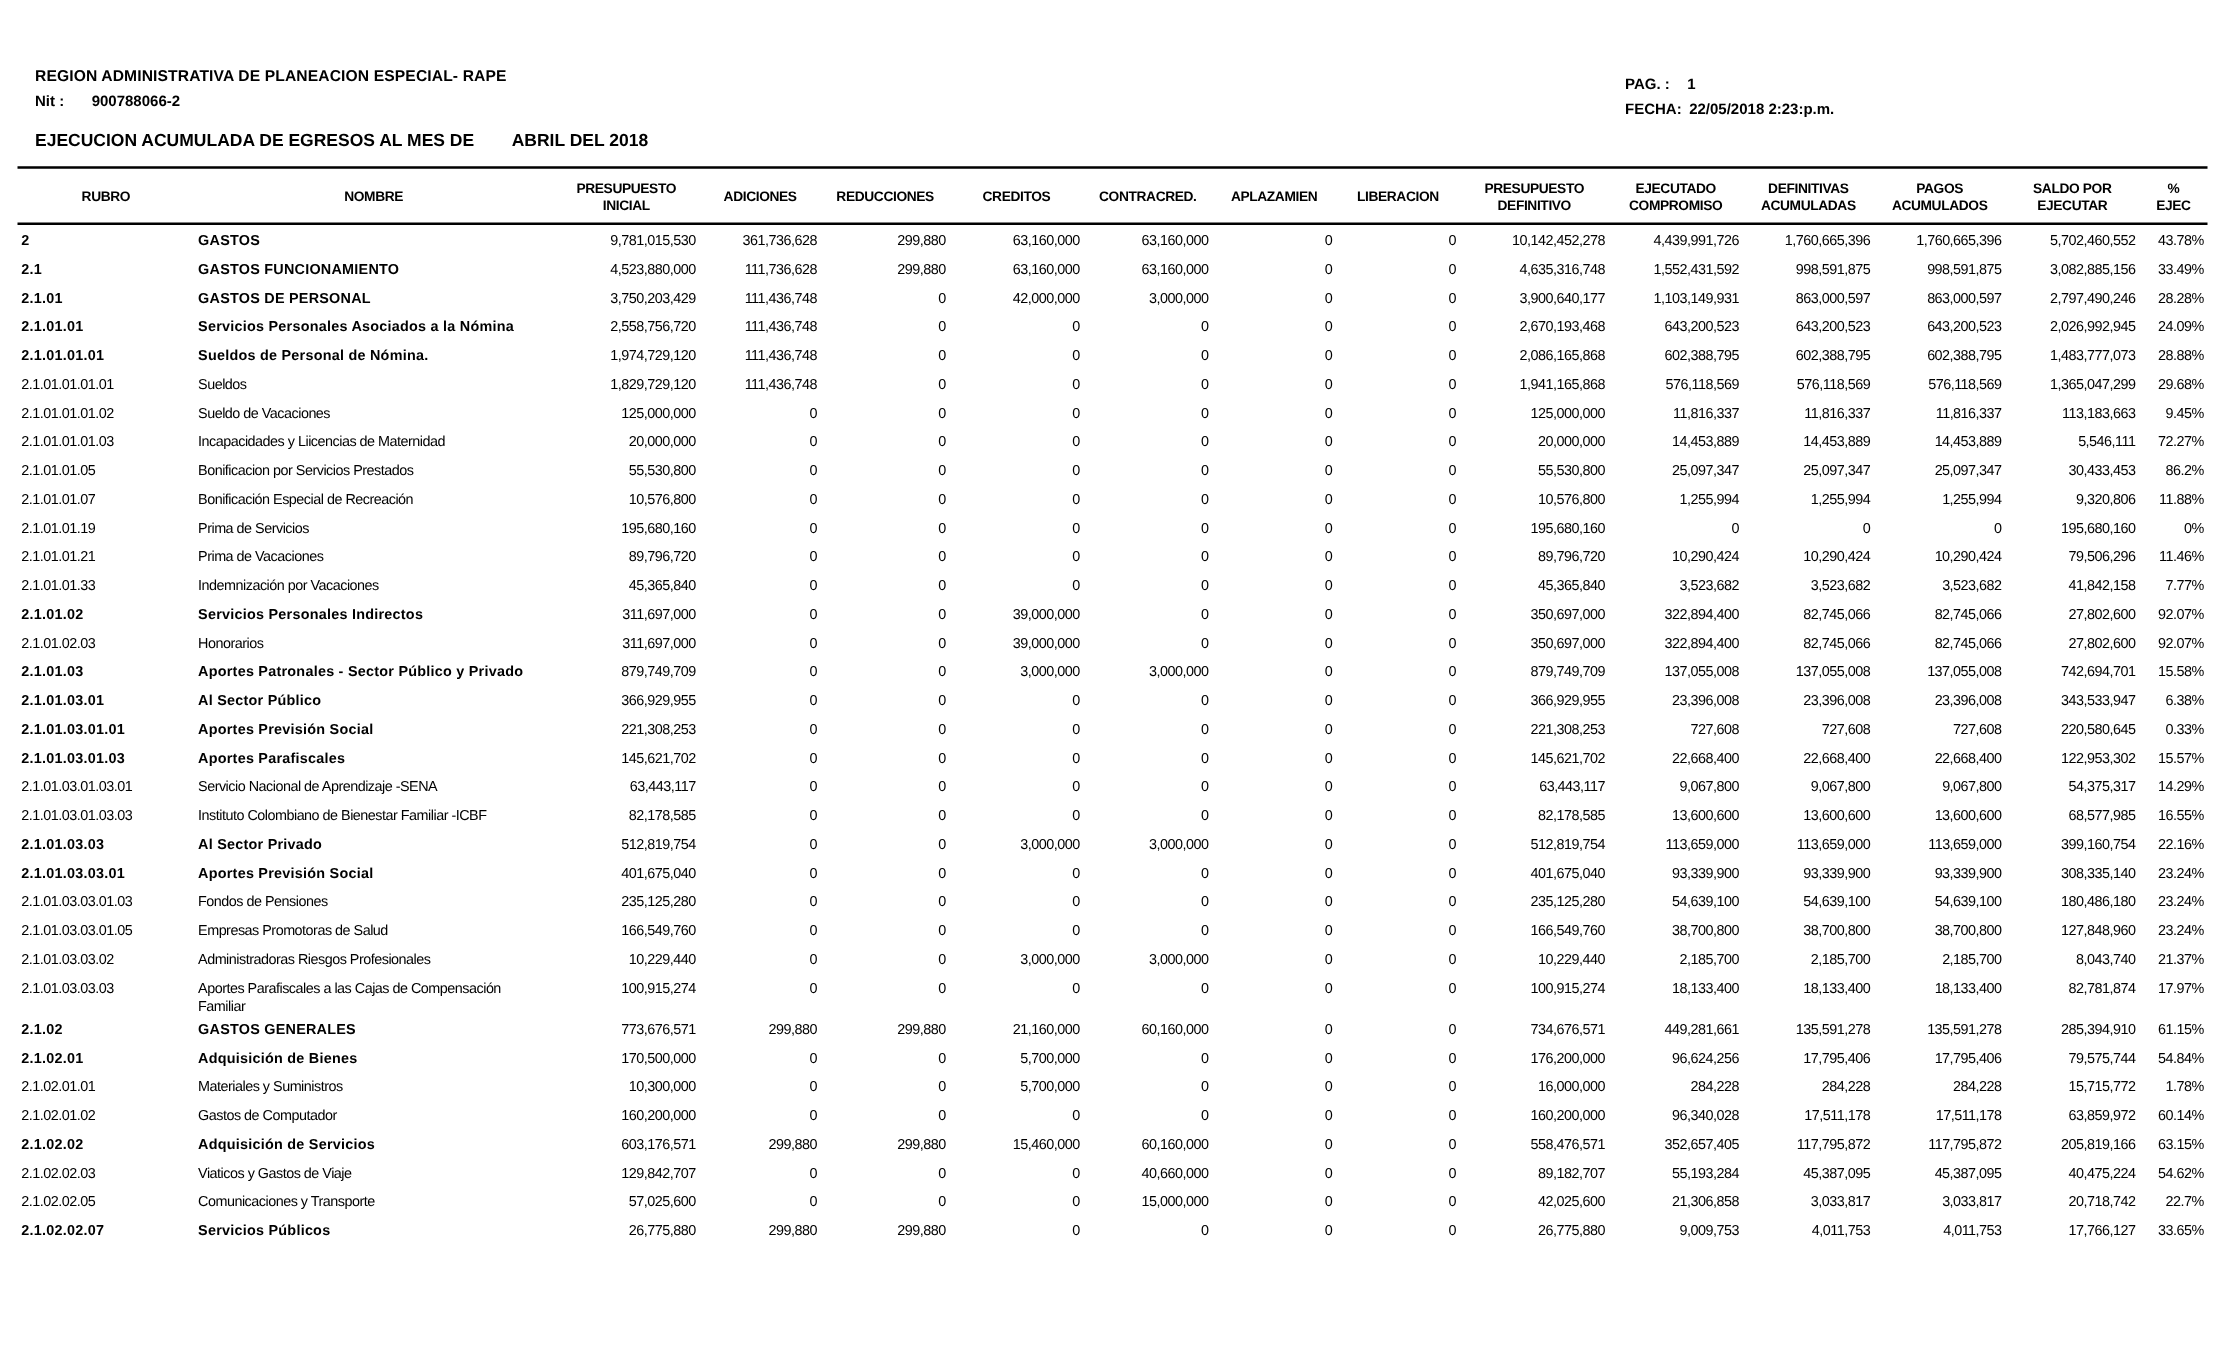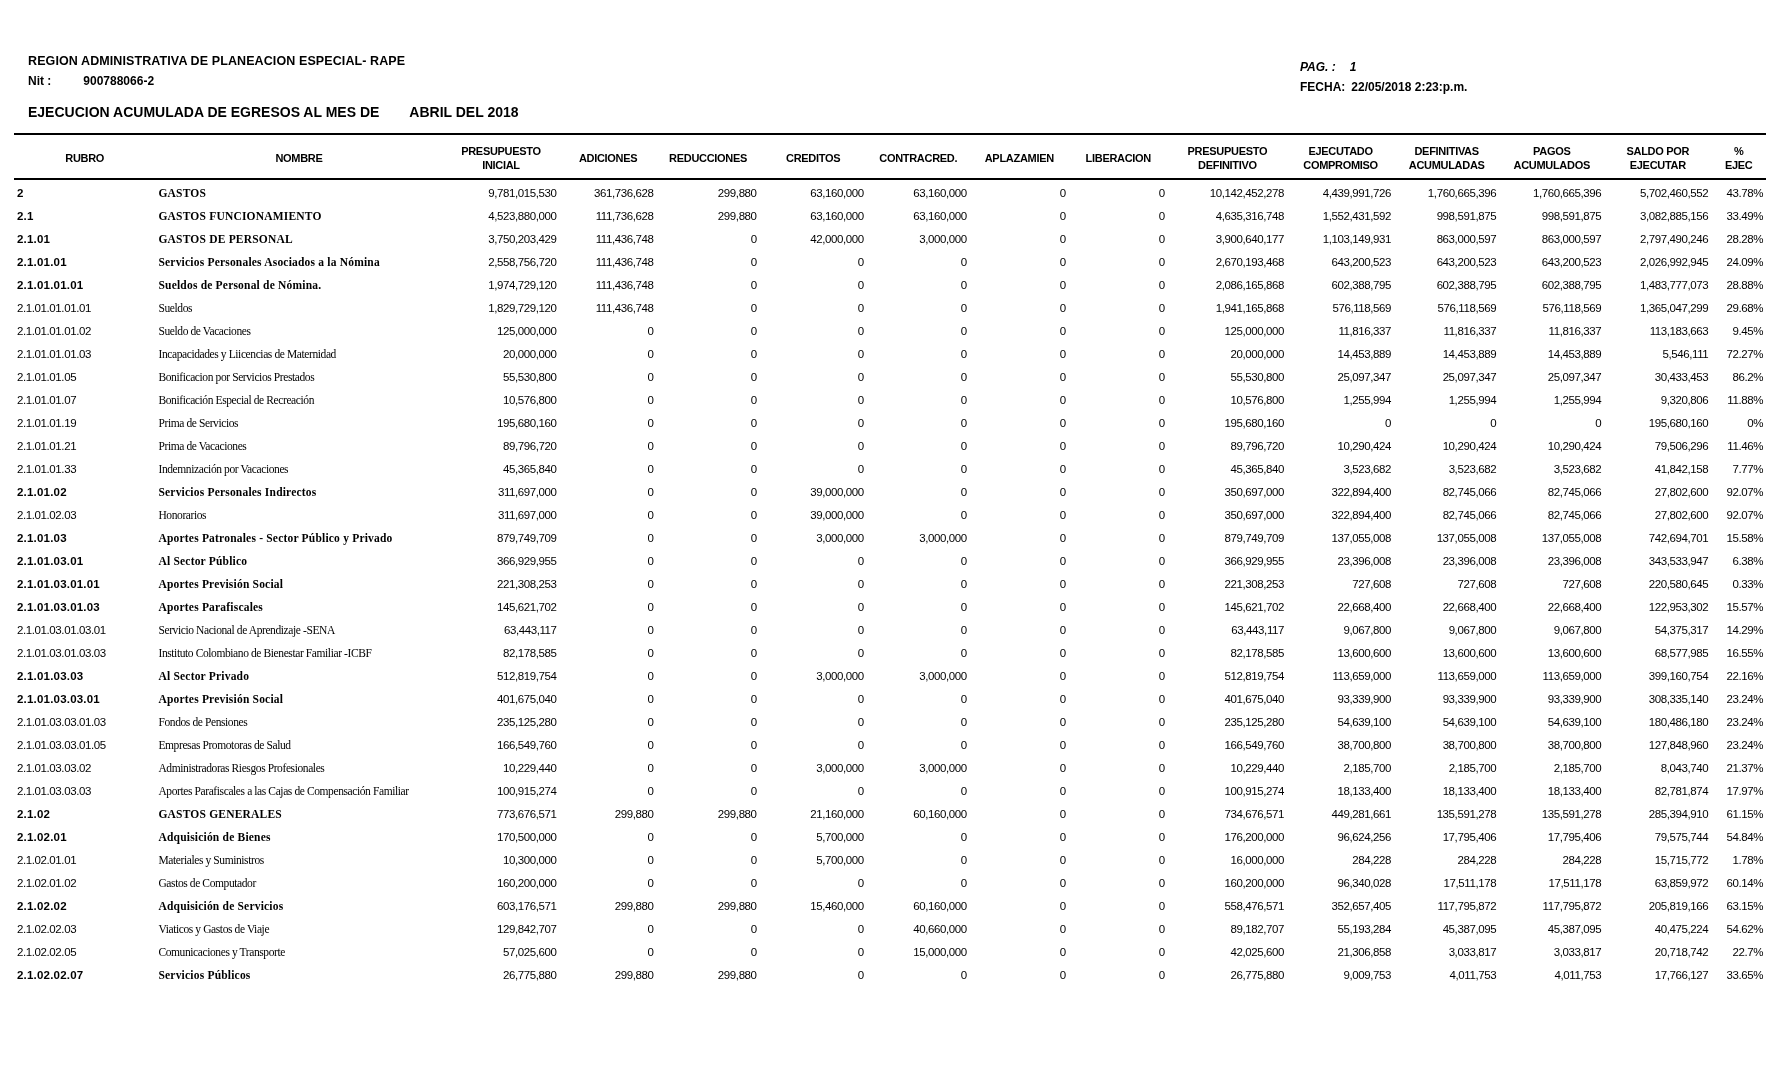--- a/index.html
+++ b/index.html
@@ -3,44 +3,44 @@
 <meta charset="utf-8">
 <style>
   html, body { margin: 0; padding: 0; background: #ffffff; }
   body {
     width: 1792px; height: 1088px; overflow: hidden; position: relative;
     font-family: "Liberation Sans", "DejaVu Sans", sans-serif; color: #000;
   }
   .hdr-left { position: absolute; left: 28px; top: 54px; }
   .org { font-size: 12.5px; font-weight: bold; letter-spacing: 0.1px; }
   .nit { font-size: 12px; font-weight: bold; margin-top: 6px; }
-  .nit .nit-val { margin-left: 32px; }
+  .nit .nit-val { margin-left: 22px; }
   .title { position: absolute; left: 28px; top: 104px; font-size: 14px; font-weight: bold; }
   .title .month { margin-left: 30px; }
   .hdr-right { position: absolute; left: 1300px; top: 60px; font-size: 12px; font-weight: bold; }
-  .hdr-right .pag { margin-bottom: 6px; font-style: italic; }
+  .hdr-right .pag { margin-bottom: 6px; }
   .hdr-right .pag-val { margin-left: 14px; }
   .hdr-right .fecha-val { margin-left: 6px; }
   .rule { position: absolute; left: 14px; top: 133px; width: 1752px; height: 2px; background: #000; }
   .rule2 { position: absolute; left: 14px; top: 178px; width: 1752px; height: 2px; background: #000; }
 
   table.grid {
     position: absolute; left: 14px; top: 138px; width: 1752px;
     border-collapse: collapse; table-layout: fixed; font-size: 11.5px;
   }
   table.grid th {
     font-size: 11px; font-weight: bold; text-align: center; vertical-align: middle;
     height: 40px; padding: 0 2px; line-height: 14px; letter-spacing: -0.3px;
   }
   table.grid td {
     height: 20px; padding: 0 3px; vertical-align: top; line-height: 15px; white-space: nowrap;
     letter-spacing: -0.4px; padding-top: 3px;
   }
   table.grid td.num { text-align: right; }
-  table.grid td.name { white-space: normal; font-family: Liberation Serif, serif; }
+  table.grid td.name { white-space: normal; }
   table.grid tr.b td.code, table.grid tr.b td.name { font-weight: bold; letter-spacing: 0.2px; }
   table.grid tr.first td { padding-top: 8px; }
   col.c-code { width: 140px; }
   col.c-name { width: 284px; }
   col.c-pi { width: 116px; }
   col.c-ad { width: 96px; }
   col.c-re { width: 102px; }
   col.c-cr { width: 106px; }
   col.c-cc { width: 102px; }
   col.c-ap { width: 98px; }

